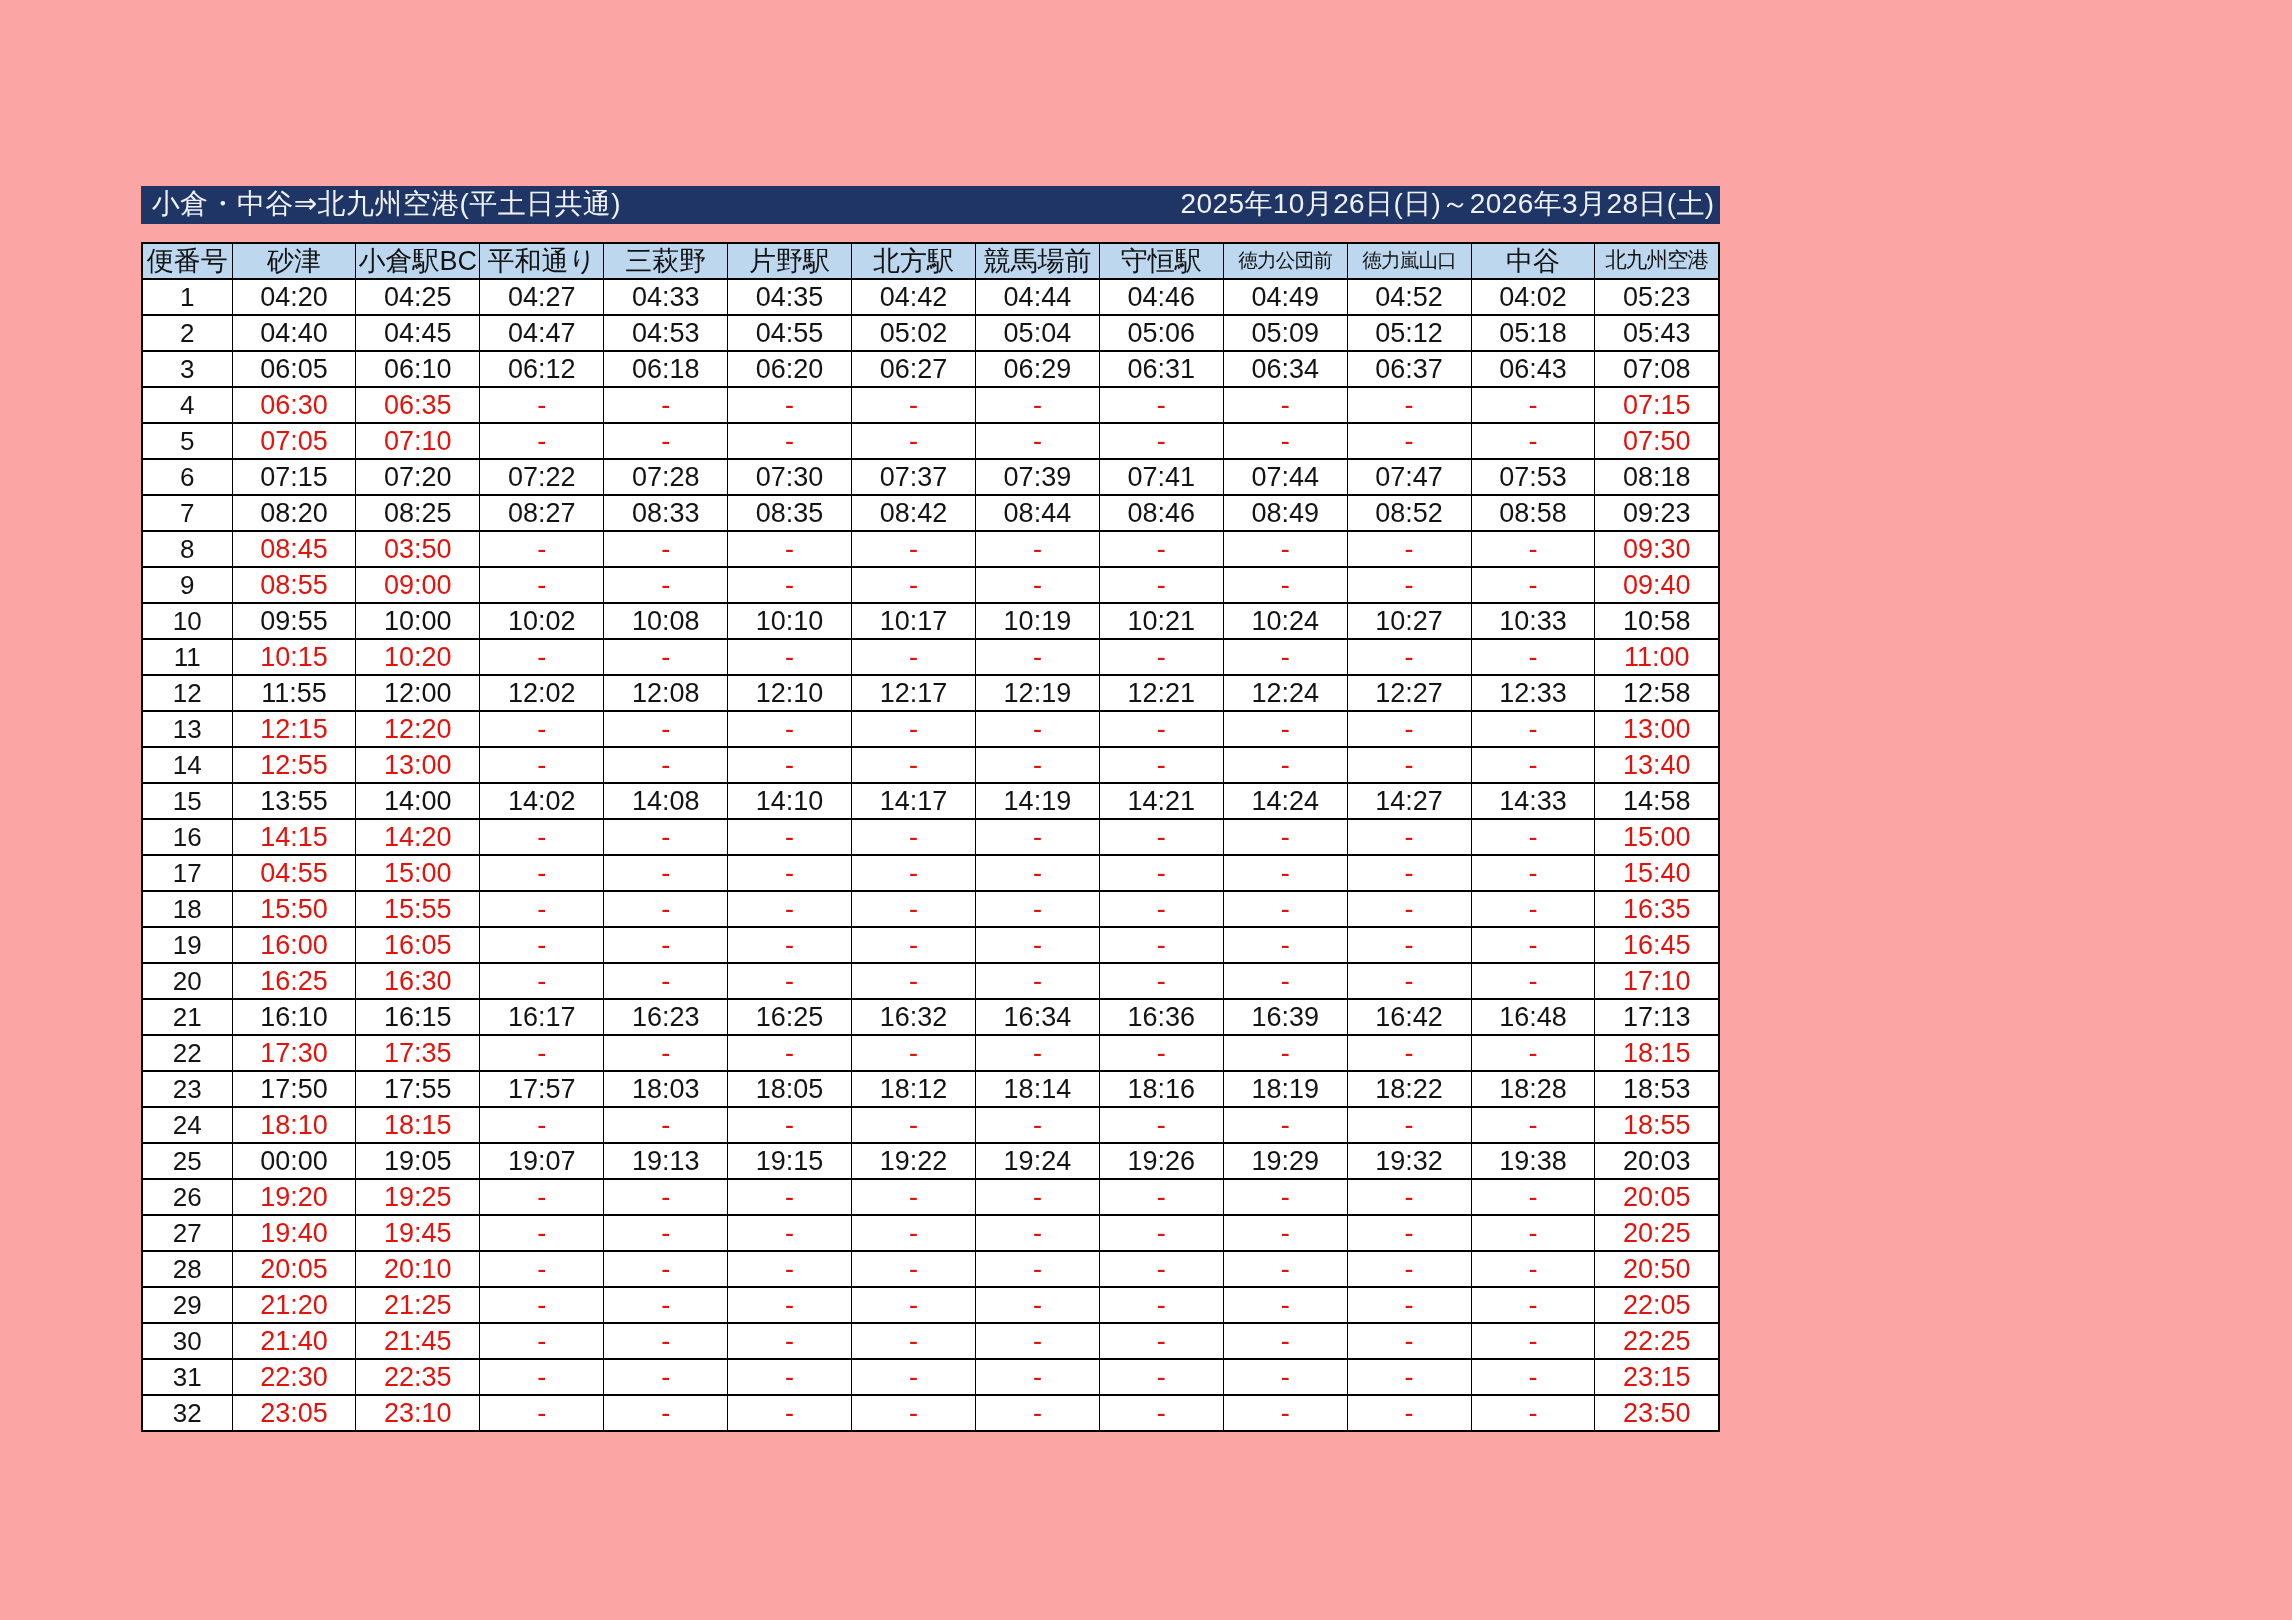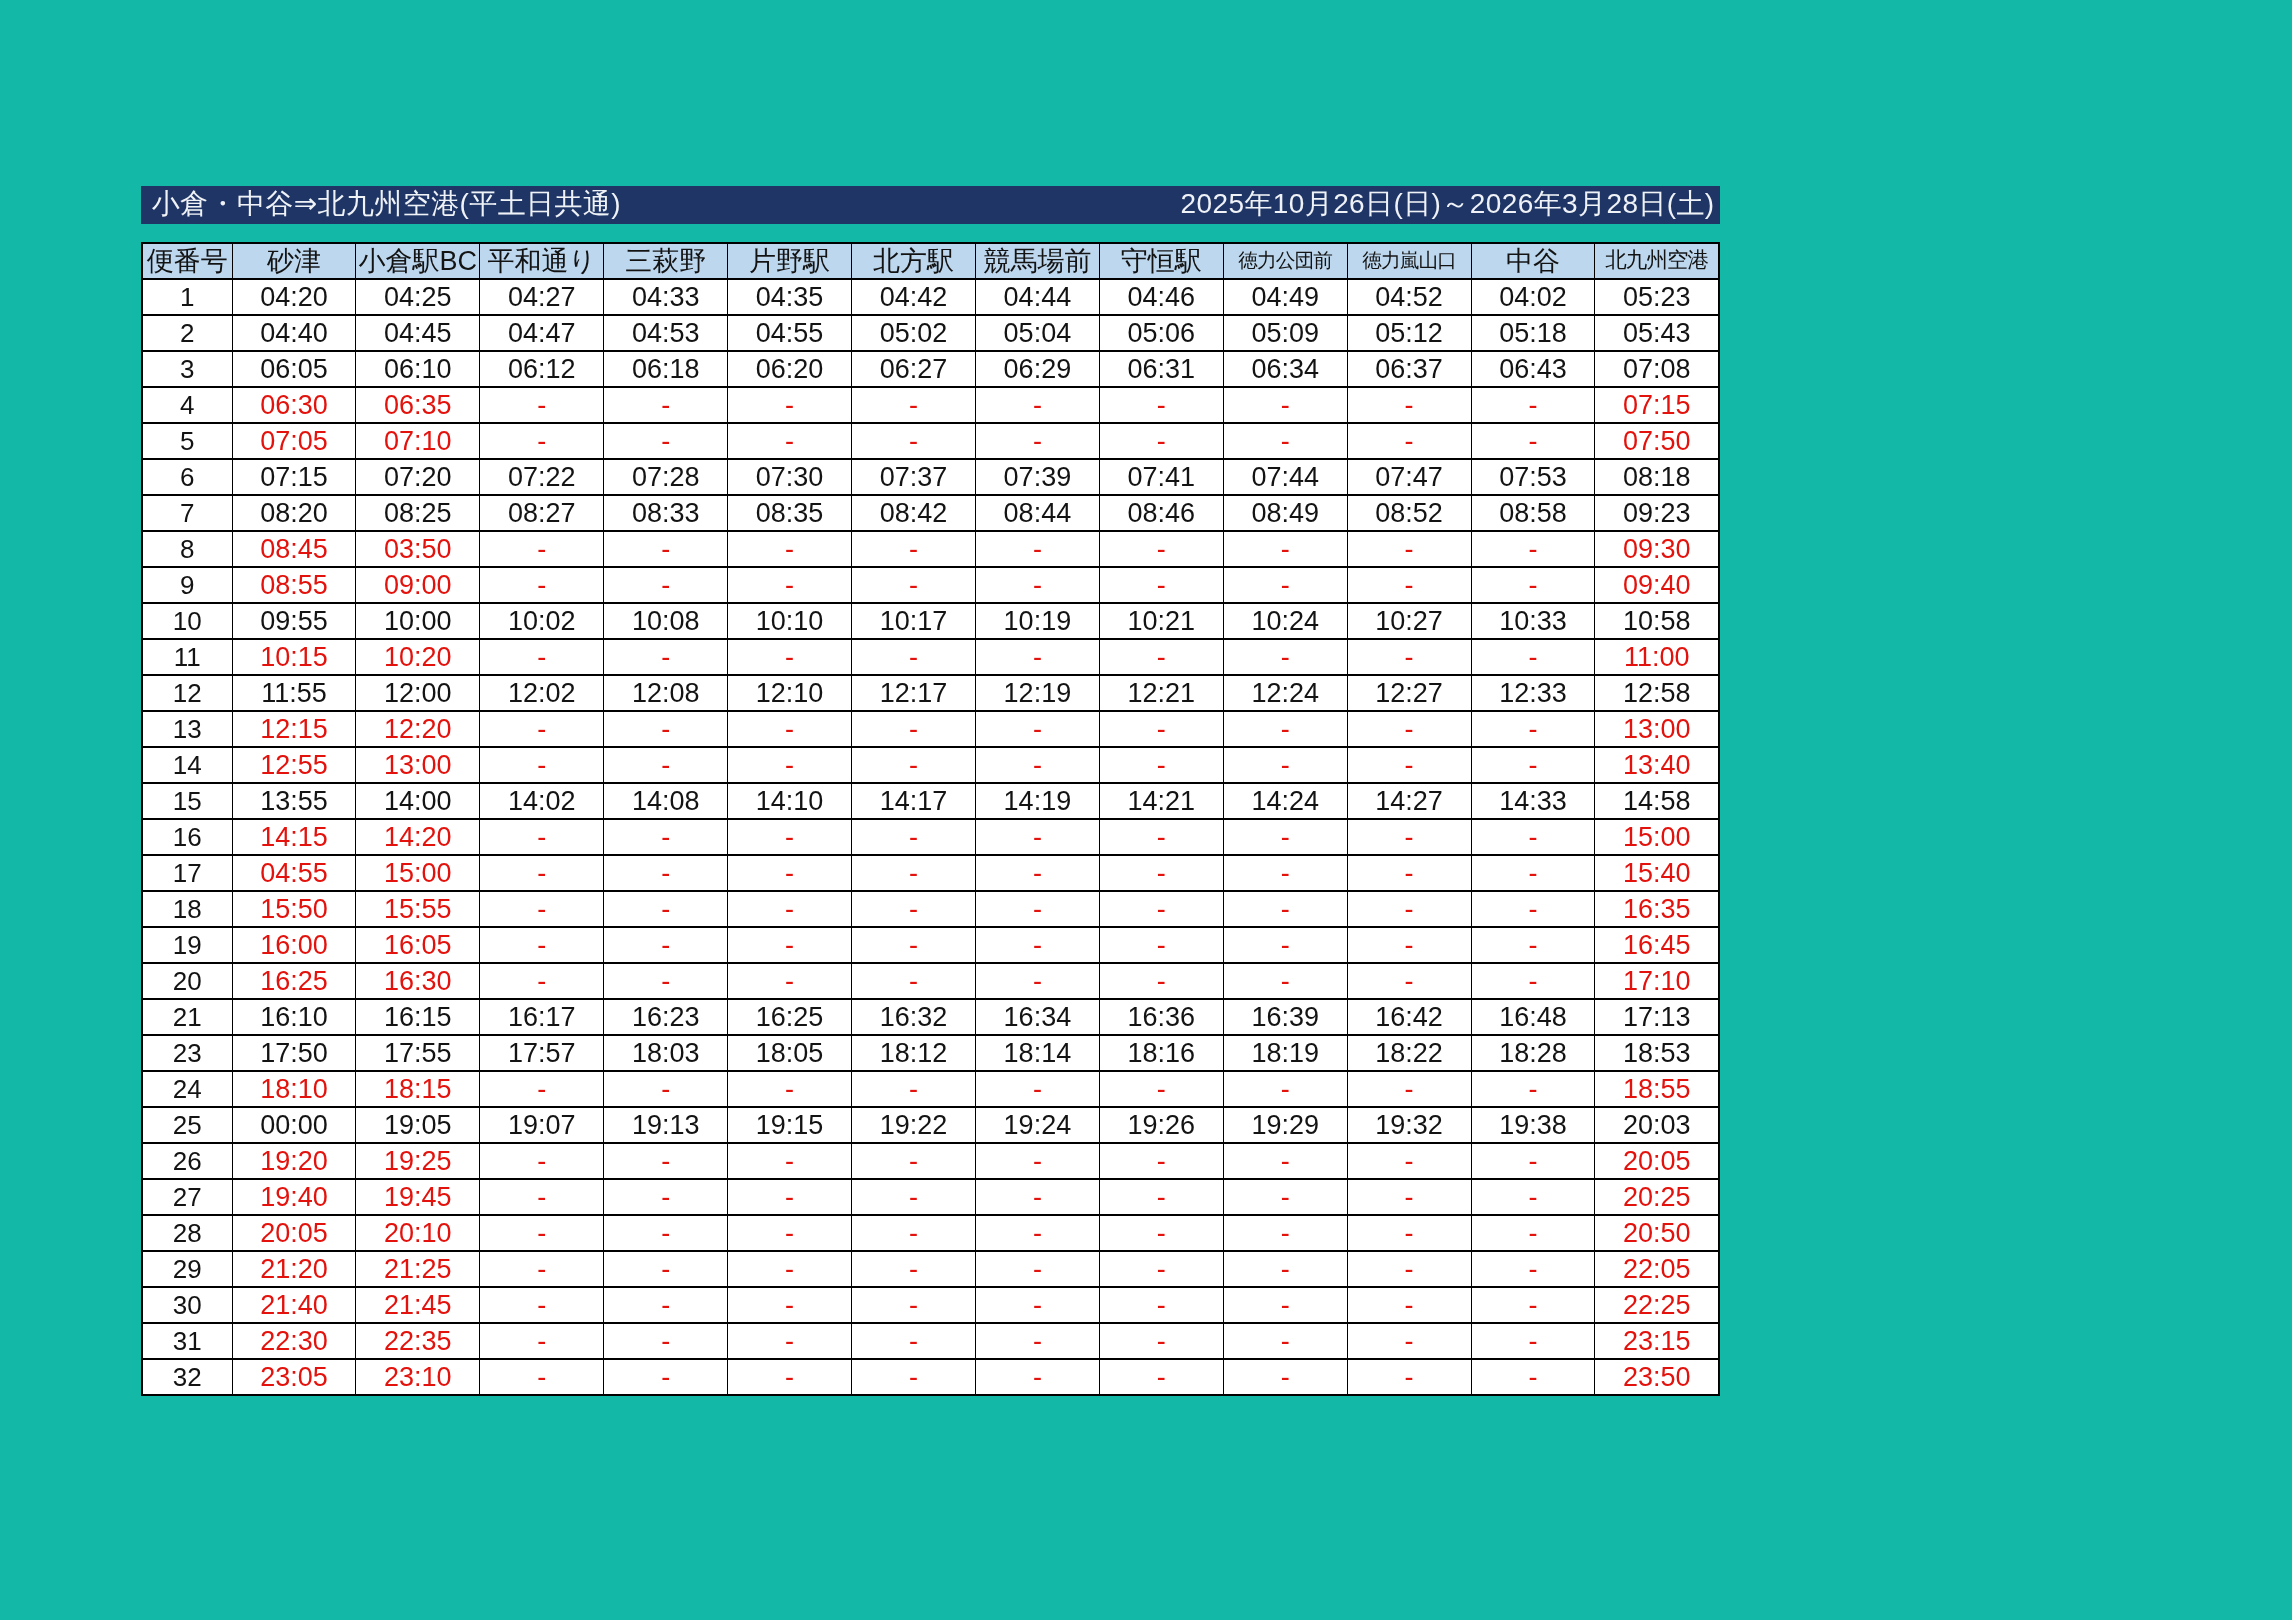--- a/index.html
+++ b/index.html
@@ -14,21 +14,21 @@
   :root {
     --title-bg: #1E3565;
     --header-bg: #BDD7EE;
     --red: #E3120C;
     --ink: #131313;
   }
   .page {
     position: relative;
     width: 2293px;
     height: 1620px;
-    background: #14b8a6;
+    background: #fca5a5;
   }
   .titlebar {
     position: absolute;
     left: 141px;
     top: 186px;
     width: 1579px;
     height: 38px;
     background: var(--title-bg);
     color: #EFF2F7;
     display: flex;
@@ -433,20 +433,35 @@
           <td class="time">16:23</td>
           <td class="time">16:25</td>
           <td class="time">16:32</td>
           <td class="time">16:34</td>
           <td class="time">16:36</td>
           <td class="time">16:39</td>
           <td class="time">16:42</td>
           <td class="time">16:48</td>
           <td class="time">17:13</td>
         </tr>
+        <tr class="red">
+          <td class="rowno">22</td>
+          <td class="time">17:30</td>
+          <td class="time">17:35</td>
+          <td class="time">-</td>
+          <td class="time">-</td>
+          <td class="time">-</td>
+          <td class="time">-</td>
+          <td class="time">-</td>
+          <td class="time">-</td>
+          <td class="time">-</td>
+          <td class="time">-</td>
+          <td class="time">-</td>
+          <td class="time">18:15</td>
+        </tr>
         <tr>
           <td class="rowno">23</td>
           <td class="time">17:50</td>
           <td class="time">17:55</td>
           <td class="time">17:57</td>
           <td class="time">18:03</td>
           <td class="time">18:05</td>
           <td class="time">18:12</td>
           <td class="time">18:14</td>
           <td class="time">18:16</td>

